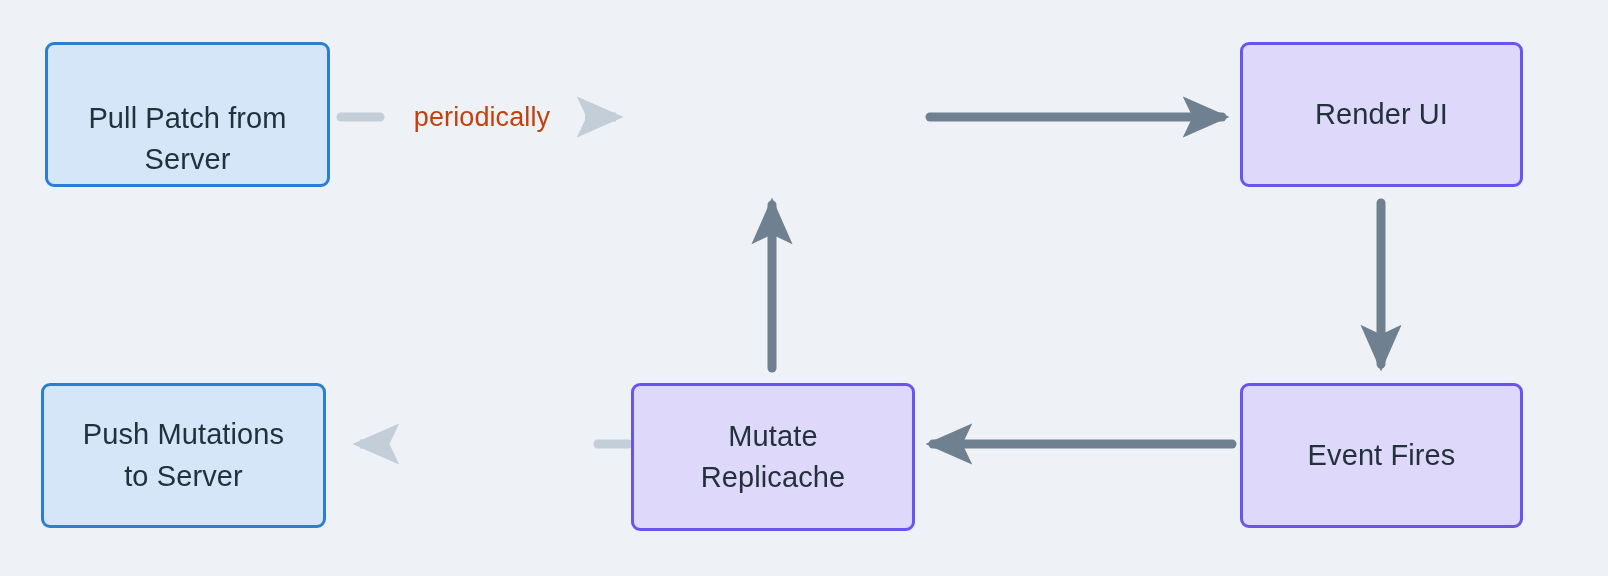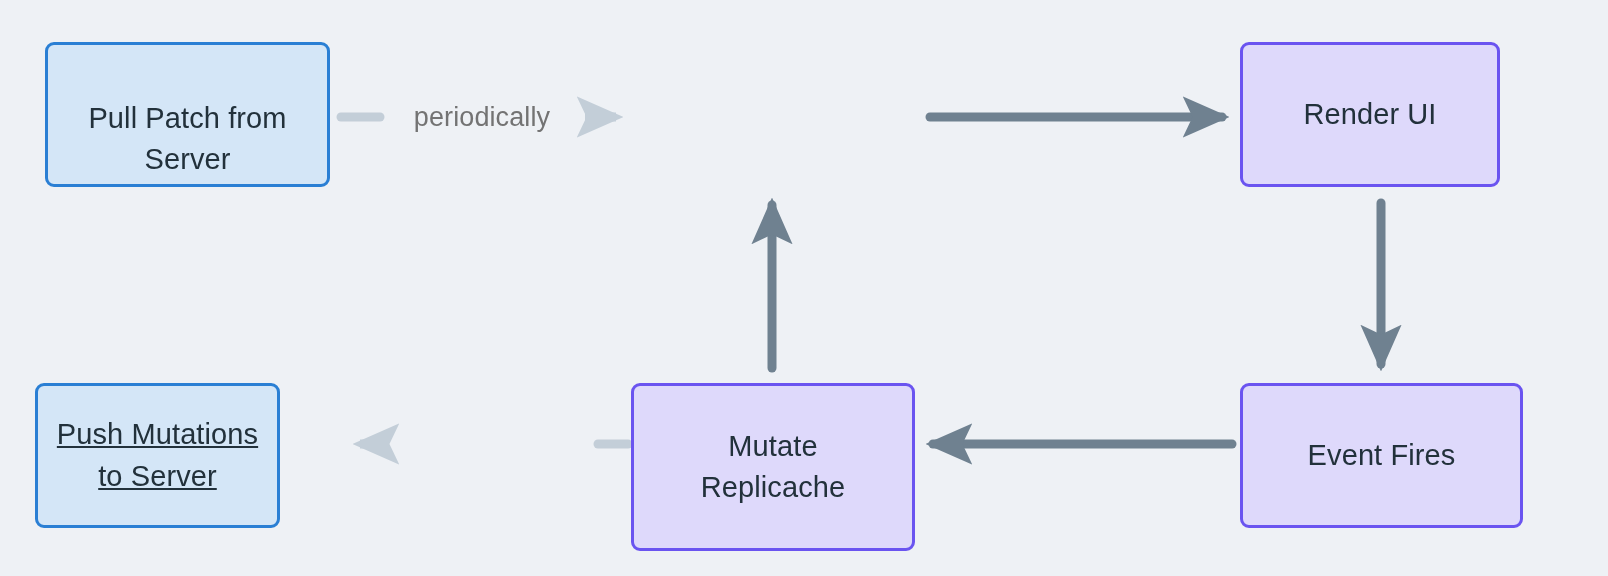--- a/index.html
+++ b/index.html
@@ -36,21 +36,21 @@
     background: #d4e6f7;
     border-color: #2a7fd4;
   }
   .node.purple {
     background: #ded9fb;
     border-color: #6a54f0;
   }
   .edge-label {
     position: absolute;
     font-size: 27px;
-    color: #737373;
+    color: #c2410c;
     white-space: nowrap;
     letter-spacing: 0.1px;
   }
   svg.edges {
     position: absolute;
     left: 0;
     top: 0;
     width: 1608px;
     height: 576px;
     overflow: visible;
@@ -95,30 +95,30 @@
       <line x1="384" y1="444" x2="360" y2="444" stroke="#c3ced8" stroke-width="9" stroke-linecap="butt" marker-end="url(#arrow-faded)"></line>
     </g>
   </svg>
 
   <div class="node blue" style="left:45px; top:42px; width:285px; height:145px;align-items:flex-end;">
     <span>Pull Patch from
 Server</span>
   </div>
 
 
-  <div class="node purple" style="left:1240px; top:42px; width:260px; height:145px;">
+  <div class="node purple" style="left:1240px; top:42px; width:283px; height:145px;">
     <span>Render UI</span>
   </div>
 
-  <div class="node blue" style="left:35px; top:383px; width:245px; height:145px;text-decoration:underline;">
+  <div class="node blue" style="left:41px; top:383px; width:285px; height:145px;">
     <span>Push Mutations
 to Server</span>
   </div>
 
-  <div class="node purple" style="left:631px; top:383px; width:284px; height:168px;">
+  <div class="node purple" style="left:631px; top:383px; width:284px; height:148px;">
     <span>Mutate
 Replicache</span>
   </div>
 
   <div class="node purple" style="left:1240px; top:383px; width:283px; height:145px;">
     <span>Event Fires</span>
   </div>
 
   <div class="edge-label" style="left:482px; top:117px; transform:translate(-50%,-50%);">periodically</div>
 

